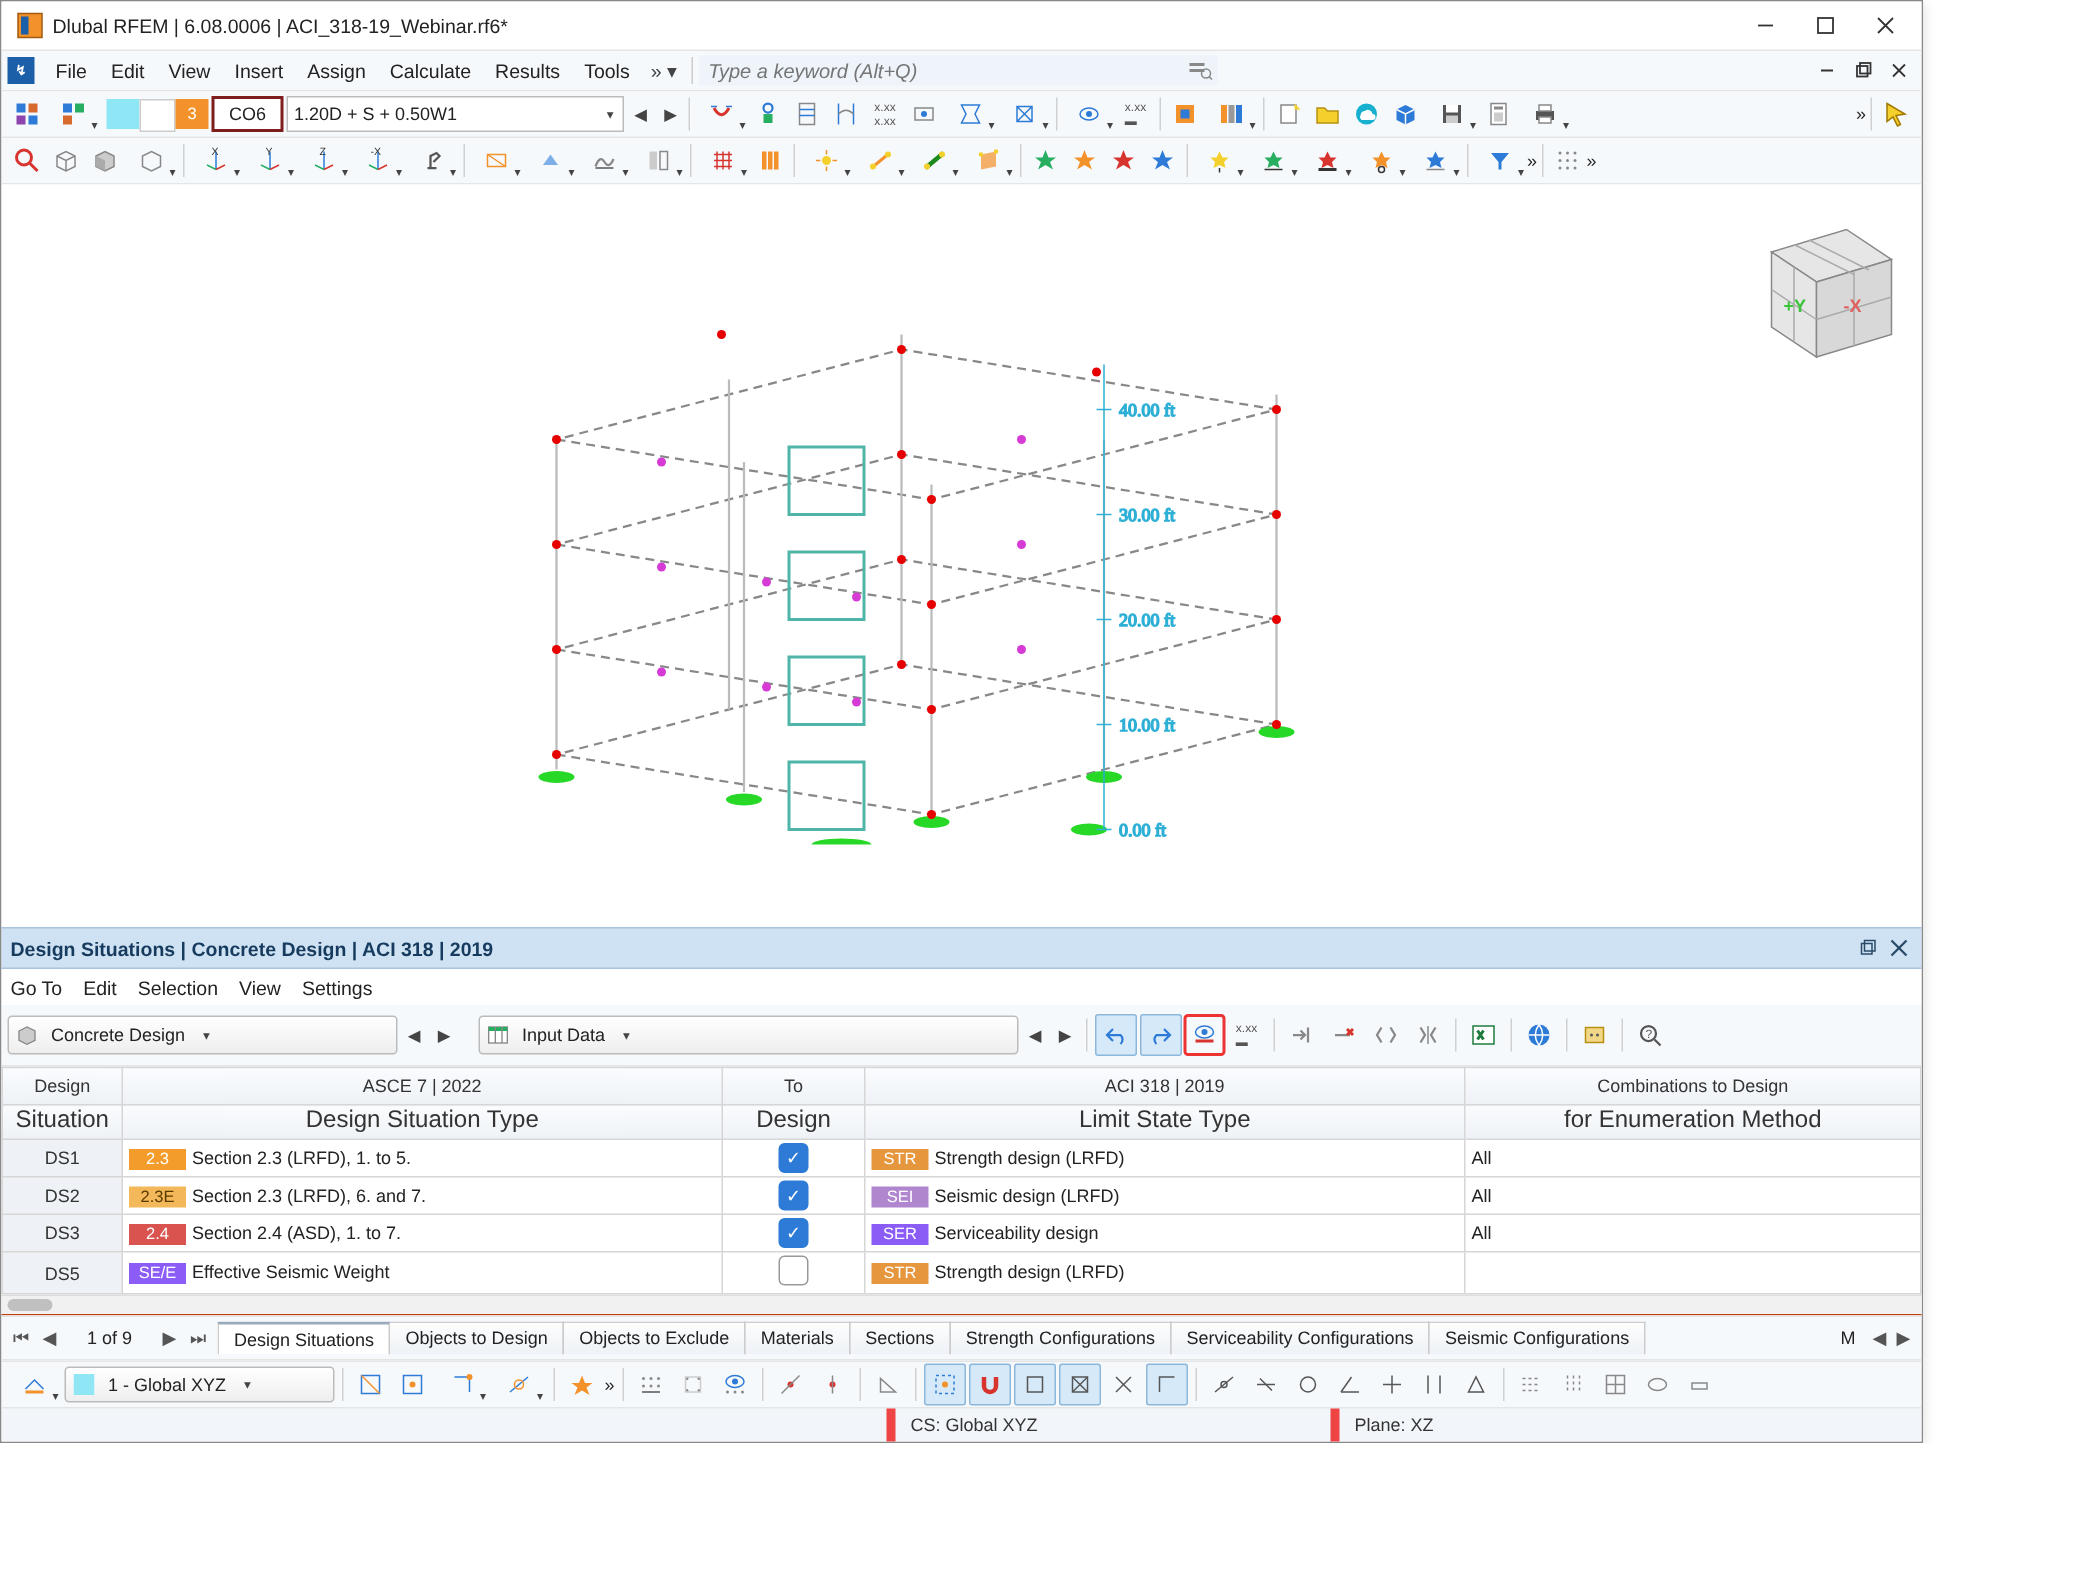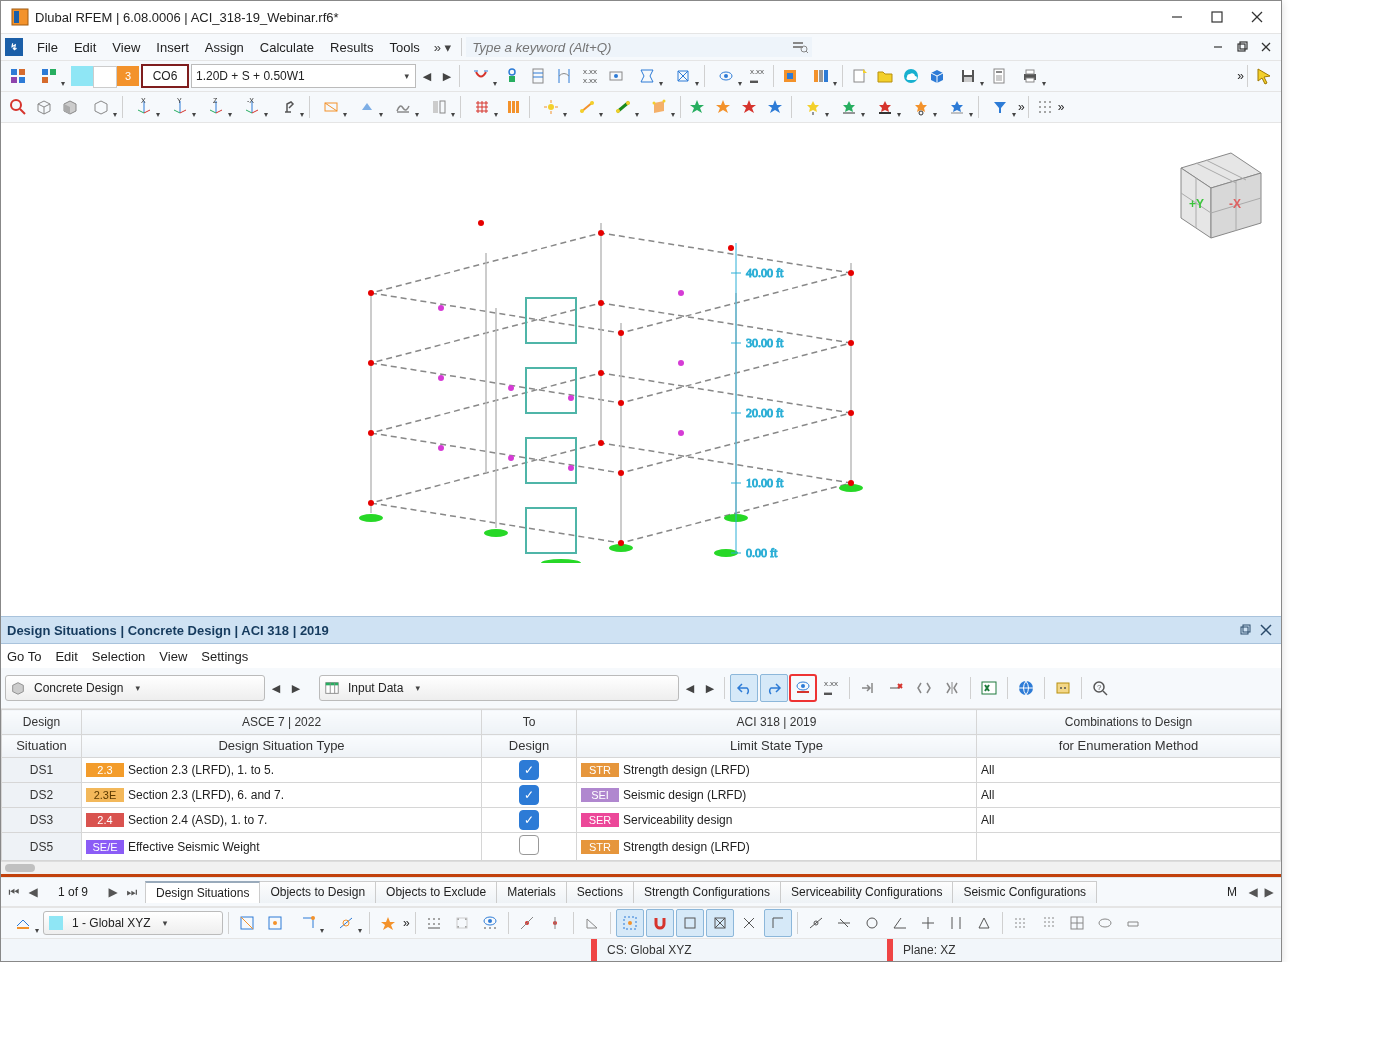--- a/index.html
+++ b/index.html
@@ -37,32 +37,32 @@
 .panel-title{height:26px;background:#cfe2f3;border-top:1px solid #a9c3dc;border-bottom:1px solid #a9c3dc;display:flex;align-items:center;padding:0 6px;font-weight:bold;font-size:13px;color:#163b5e}
 .panel-title .pbtns{margin-left:auto;display:flex;gap:2px}
 .panel-title .pbtn{width:18px;height:18px;display:flex;align-items:center;justify-content:center}
 .submenu{height:24px;display:flex;align-items:center;padding:0 6px;gap:14px;font-size:13px;background:#fff;color:#222}
 .toolbar3{height:36px;display:flex;align-items:center;padding:2px 4px;background:#f6f9fc;border-bottom:1px solid #e5e5e5;gap:2px}
 .combo{height:24px;border:1px solid #bbb;background:linear-gradient(#fff,#eee);display:flex;align-items:center;padding:0 4px;gap:4px;border-radius:3px}
 .combo .ci{width:16px;height:16px;display:flex;align-items:center;justify-content:center}
 .combo .tx{padding:0 4px}
 .combo .ar{font-size:9px;color:#444;padding:0 4px}
 .redbox{outline:2px solid #e33;outline-offset:-1px}
-.table-wrap{flex:0 0 auto;border-bottom:3px solid #c2410c;background:#fff}
+.table-wrap{flex:0 0 auto;border-bottom:1px solid #c2410c;background:#fff}
 table.grid{border-collapse:collapse;width:100%;table-layout:fixed}
 table.grid th,table.grid td{border:1px solid #d6d6d6;padding:2px 4px;font-size:12px;height:20px;vertical-align:middle}
 table.grid th{background:linear-gradient(#fafcfe,#eef2f6);font-weight:normal;color:#333;text-align:center}
-table.grid th.sub{font-size:13px;padding-top:0}
+table.grid th.sub{font-size:16px;padding-top:0}
 td.rowhdr{background:#eef2f6;text-align:center;color:#333}
 td.codecell{padding:0}
 td.codecell .code{display:inline-block;width:38px;text-align:center;color:#fff;font-size:11px;padding:1px 0;margin-right:4px}
 td.codecell.lst .code{color:#fff}
 .cc-23{background:#f39c2b}.cc-23E{background:#f3b85a;color:#5b3a00!important}
 .cc-24{background:#d9534f}.cc-24E{background:#b03030}.cc-SEE{background:#8b5cf6}
-.cc-STR{background:#e6963c}.cc-SEI{background:#b087cf}.cc-SER{background:#ec4899}
+.cc-STR{background:#e6963c}.cc-SEI{background:#b087cf}.cc-SER{background:#8b5cf6}
 td.chk{text-align:center}
 .chkbox{display:inline-flex;width:18px;height:18px;border-radius:4px;align-items:center;justify-content:center;border:1px solid #999;background:#fff}
 .chkbox.on{background:#2d7bd6;border-color:#2d7bd6;color:#fff}
 tr.hl td{background:#fffde6}
 .hscroll{height:12px;background:#f1f1f1;display:flex;align-items:center;border-top:1px solid #ddd}
 .hscroll .thumb{height:8px;width:30px;background:#c0c0c0;border-radius:4px;margin-left:4px}
 .tabbar{height:28px;display:flex;align-items:center;background:#f6f9fc;border-top:1px solid #e5e5e5;border-bottom:1px solid #e5e5e5}
 .tabbar .navgrp{display:flex;align-items:center;gap:1px;padding:0 4px}
 .tabbar .navgrp .nbtn{width:18px;height:18px;display:flex;align-items:center;justify-content:center;color:#555}
 .tabbar .pg{width:60px;text-align:center}

